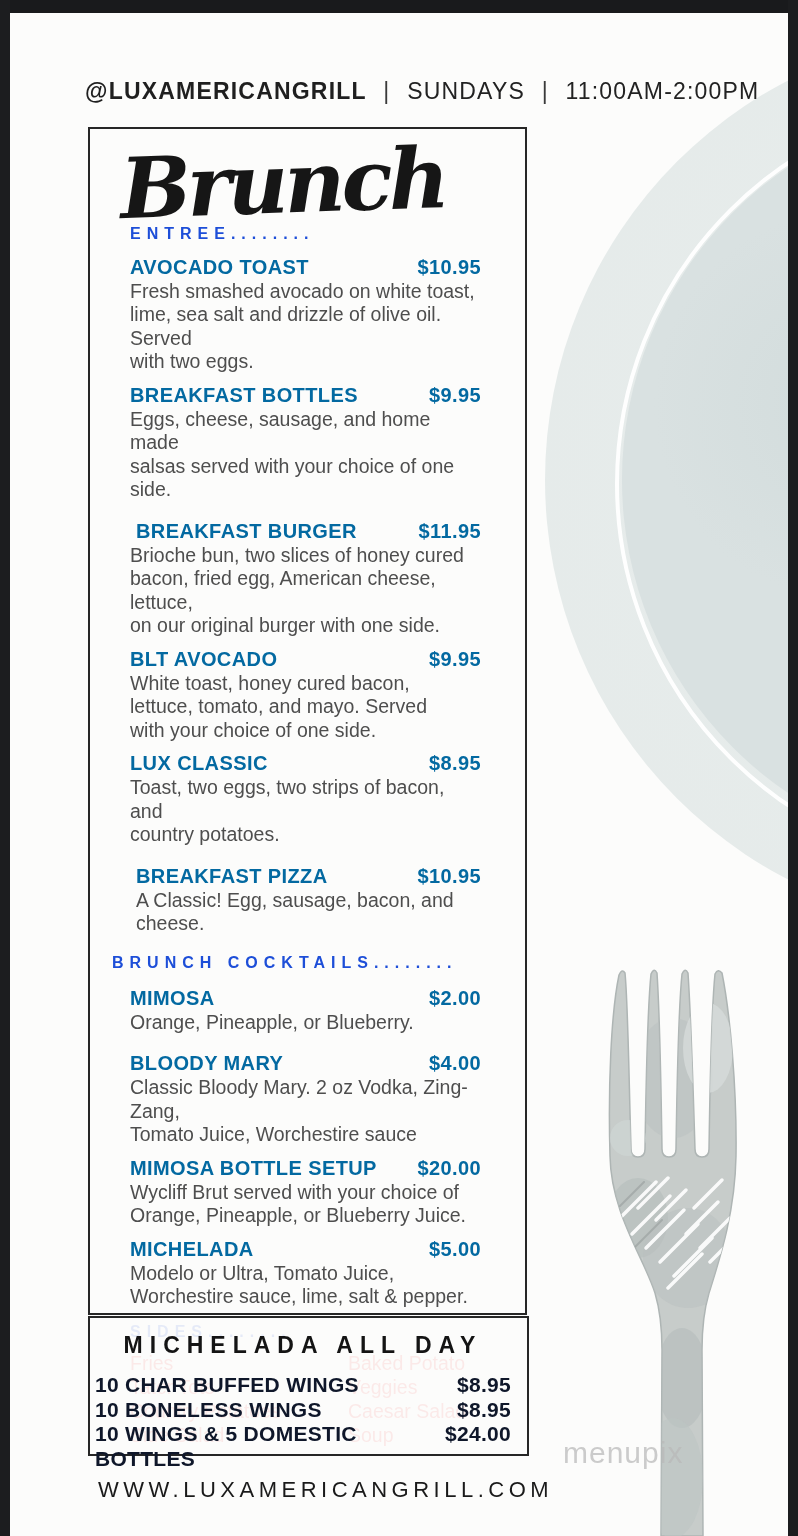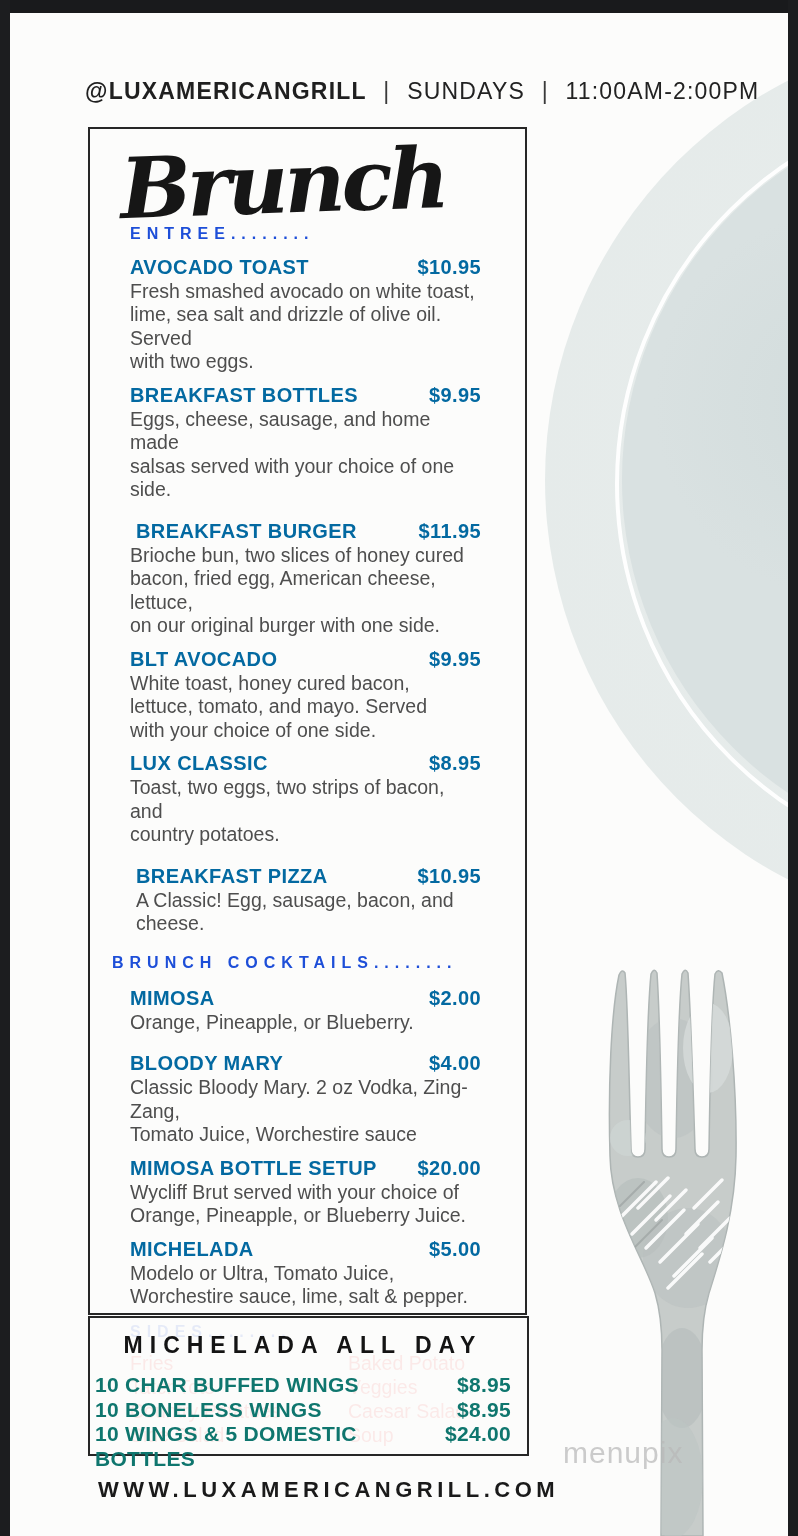--- a/index.html
+++ b/index.html
@@ -49,23 +49,23 @@
   .gap-lg{margin-bottom:17px;}
   .sides-cols{display:flex;font-size:19.5px;line-height:24px;color:#ef4444;}
   .sides-col1{width:218px;}
   .sides-col1 div,.sides-col2 div{white-space:nowrap;}
 
   
   .allday-box{position:absolute;left:88px;top:1316px;width:441px;height:140px;
     border:2px solid #262626;box-sizing:border-box;padding:10px 16px 0 5px;z-index:3;background:rgba(252,252,251,.9);}
   .allday-heading{text-align:center;font-weight:bold;font-size:23px;letter-spacing:7px;margin:4px 0 14px 0;color:#141414;}
   .allday-row{display:flex;justify-content:space-between;font-weight:bold;font-size:21px;line-height:24.5px;
-    letter-spacing:.3px;color:#0f766e;}
-
-  .website{position:absolute;left:98px;top:1477px;font-weight:bold;font-size:22px;letter-spacing:4.5px;
+    letter-spacing:.3px;color:#0f172a;}
+
+  .website{position:absolute;left:98px;top:1477px;font-weight:normal;font-size:22px;letter-spacing:4.5px;
     color:#1a1a1a;z-index:3;white-space:nowrap;}
 
   .watermark{position:absolute;left:563px;top:1436px;font-size:30px;letter-spacing:1px;color:#b9b9b9;
     opacity:.72;z-index:5;}
 
   .fork{position:absolute;left:598px;top:958px;width:150px;height:578px;z-index:2;}
 </style>
 </head>
 <body>
 

